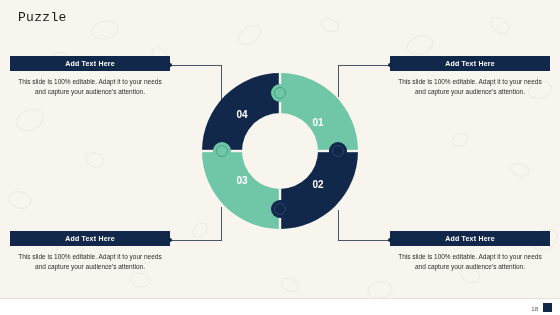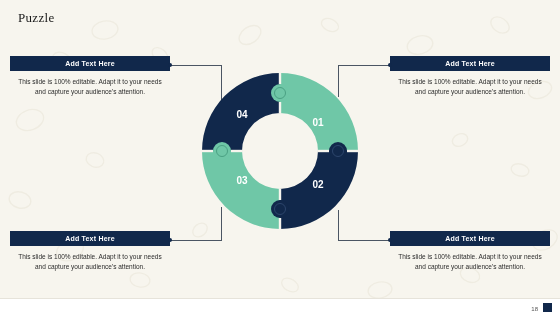--- a/index.html
+++ b/index.html
@@ -28,21 +28,21 @@
     left: 0; top: 0;
     width: 560px; height: 315px;
     pointer-events: none;
     opacity: 0.55;
   }
   .slide-title {
     position: absolute;
     left: 18px;
     top: 10px;
     font-size: 13px;
-    font-family: Liberation Serif, serif;
+    font-family: Liberation Mono, monospace;
     color: #1a1a1a;
     letter-spacing: 0.3px;
   }
   .footer-bar {
     position: absolute;
     left: 0;
     bottom: 0;
     width: 560px;
     height: 16px;
     background: #ffffff;

